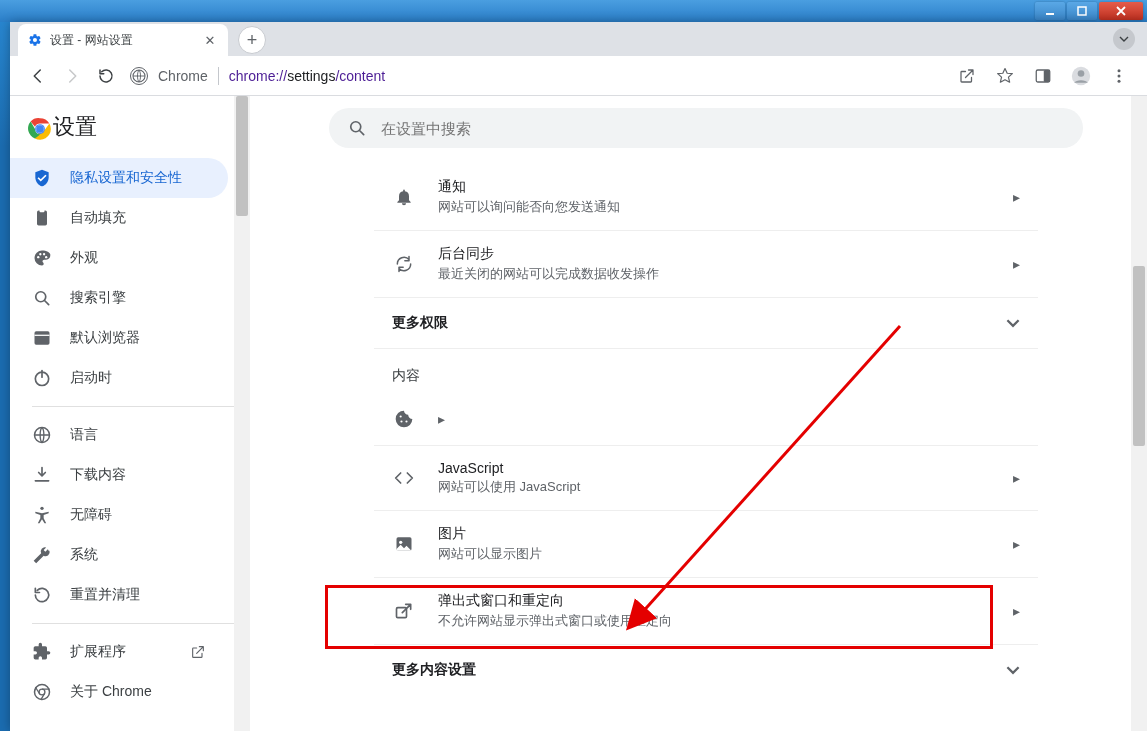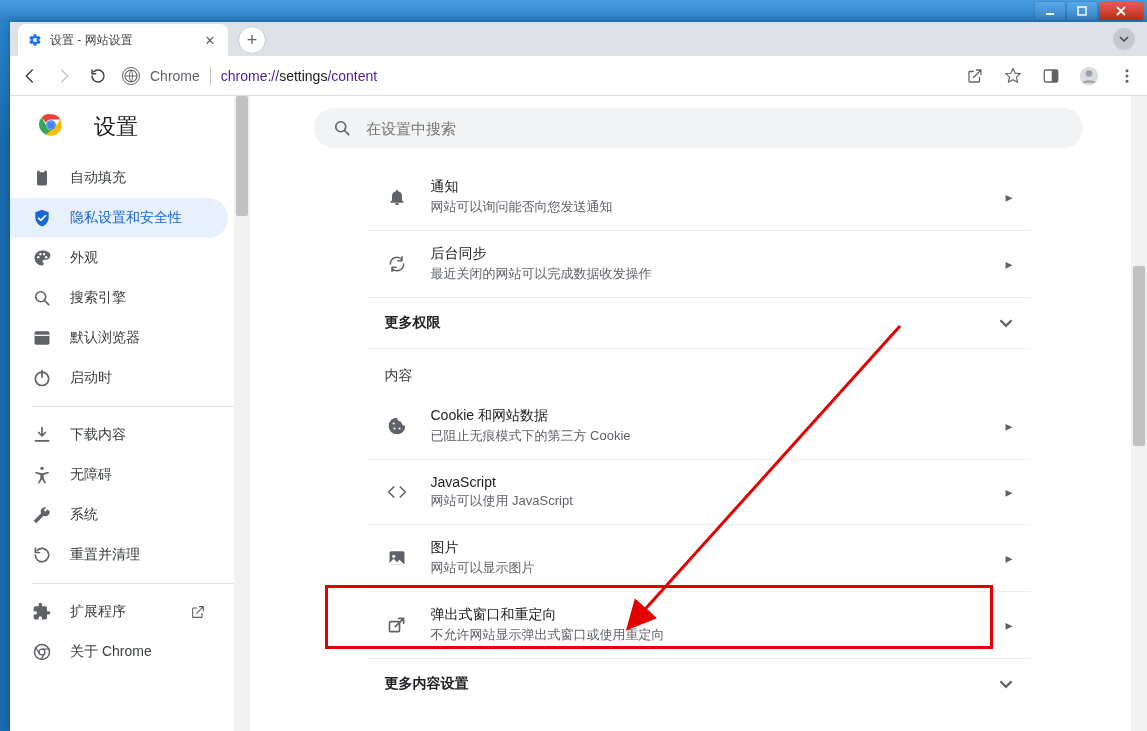--- a/index.html
+++ b/index.html
@@ -17,49 +17,49 @@
 
   
   .tabstrip { height: 34px; background: #dee1e6; display:flex; align-items: flex-end; padding-left: 8px; position: relative; }
   .tab { display:flex; align-items:center; gap:8px; background:#fff; height: 32px; border-radius: 8px 8px 0 0; padding: 0 10px; min-width: 210px; font-size: 12px; color:#3c4043; position:relative; }
   .tab .cog { width:14px; height:14px; color:#1a73e8; }
   .tab-close { margin-left:auto; width:16px; height:16px; border-radius:50%; display:flex; align-items:center; justify-content:center; color:#5f6368; font-size: 13px; }
   .newtab { width: 28px; height: 28px; border-radius: 50%; background:#fff; display:flex; align-items:center; justify-content:center; margin-left: 10px; margin-bottom:2px; color:#5f6368; font-size: 18px; border: 1px solid #c8cbd0; }
   .tabstrip-dropdown { position:absolute; right: 12px; top: 6px; width:22px; height: 22px; border-radius: 50%; background:#c5c8cd; display:flex; align-items:center; justify-content:center; color:#3c4043; font-size: 12px; }
 
   
-  .toolbar { height: 40px; background:#fff; border-bottom: 1px solid #dadce0; display:flex; align-items:center; padding: 0 10px; gap: 14px; color:#5f6368; }
+  .toolbar { height: 40px; background:#fff; border-bottom: 1px solid #dadce0; display:flex; align-items:center; padding: 0 18px; gap: 14px; color:#5f6368; }
   .nav-icon { width:20px; height:20px; display:flex; align-items:center; justify-content:center; font-size: 18px; cursor:pointer; }
   .omnibox { flex:1; display:flex; align-items:center; gap:10px; height: 30px; font-size: 14px; color:#5f6368; }
   .omnibox .globe { width:18px; height:18px; border: 1.5px solid #5f6368; border-radius:50%; display:flex; align-items:center; justify-content:center; font-size:10px; }
   .omnibox .sep { width:1px; height: 18px; background:#c4c7cc; }
   .url-strong { color:#202124; }
   .url-dim { color:#4c1d95; }
   .toolbar-right { display:flex; align-items:center; gap:18px; }
   .toolbar-right .ic { width:20px; height:20px; display:flex; align-items:center; justify-content:center; }
 
   
   .page { flex:1; display:flex; overflow:hidden; position:relative; background:#fff; }
   .sidebar { width: 240px; border-right: none; position:relative; background:#fff; }
   .sidebar-scrollbar { position:absolute; right: 0; top: 0; bottom:0; width: 16px; background:#f1f1f1; }
   .sidebar-thumb { position:absolute; right:2px; top: 0; width: 12px; height: 120px; background:#c1c1c1; border-radius: 2px; }
 
-  .brand-row { display:flex; align-items:flex-start; gap: 30px; padding: 16px 28px 10px; }
+  .brand-row { display:flex; align-items:flex-end; gap: 0; padding: 16px 17px 10px; }
   .chrome-logo { width: 26px; height:26px; }
   .brand-title { font-size: 22px; color:#202124; }
 
   .nav-list { padding: 6px 0; }
   .nav-item { display:flex; align-items:center; gap: 18px; height: 40px; padding: 0 22px; font-size: 14px; color:#3c4043; border-radius: 0 20px 20px 0; margin-right: 22px; cursor:pointer; }
   .nav-item.active { background:#e8f0fe; color:#1967d2; font-weight: 500;}
   .nav-item.active .nav-ic { color:#1967d2; }
   .nav-ic { width: 20px; height:20px; color:#5f6368; display:flex; align-items:center; justify-content:center; }
   .nav-divider { height:1px; background:#e0e0e0; margin: 8px 0 8px 22px; }
   .nav-item .ext-open { margin-left:auto; color:#5f6368; }
 
-  .main { flex:1; overflow:auto; position: relative; }
+  .main { flex:1; overflow:auto; position: relative; margin-left: 15px; }
   .main-scrollbar { position:absolute; right:0; top:0; bottom:0; width:16px; background:#f1f1f1; }
   .main-thumb { position:absolute; right:2px; top: 170px; width:12px; height: 180px; background:#c1c1c1; border-radius:2px; }
 
   .searchbar-wrap { padding: 12px 64px 8px 64px; }
   .searchbar { display:flex; align-items:center; gap: 14px; background:#f1f3f4; border-radius: 40px; height: 40px; padding: 0 18px; color:#5f6368; font-size: 15px; }
   .searchbar input { border:none; background:transparent; outline:none; font-size:15px; flex:1; color:#202124; }
 
   .content-panel { max-width: 680px; margin: 8px auto 0; padding: 0 8px 40px; }
   .row { display:flex; align-items:center; padding: 14px 18px; border-bottom: 1px solid #eee; cursor:pointer; }
   .row:last-child { border-bottom:none; }
@@ -198,37 +198,37 @@
               <path d="M14.6 41.6A20 20 0 0 1 6.7 10l8.1 14A10 10 0 0 0 24 34h.3z" fill="#34a853"></path>
               <circle cx="24" cy="24" r="9" fill="#4285f4"></circle>
               <circle cx="24" cy="24" r="7" fill="#fff"></circle>
               <circle cx="24" cy="24" r="7" fill="#4285f4"></circle>
             </svg>
         </span>
         <span class="brand-title">设置</span>
       </div>
 
       <div class="nav-list">
-        <div class="nav-item">
-          <span class="nav-ic">
-              <svg width="20" height="20" viewBox="0 0 24 24" fill="#5f6368">
-                <rect x="6" y="3" width="12" height="18" rx="2"></rect>
-                <rect x="9" y="1" width="6" height="4" rx="1" fill="#fff"></rect>
-              </svg>
-            </span>
-          <span>自动填充</span>
-        </div>
         <div class="nav-item active">
           <span class="nav-ic">
               <svg width="20" height="20" viewBox="0 0 24 24" fill="#1967d2">
                 <path d="M12 2 4 5v6c0 5 3.4 9.7 8 11 4.6-1.3 8-6 8-11V5z"></path>
                 <path d="M10.5 13.5 8 11l-1.4 1.4 3.9 3.9 7-7L16 8z" fill="#fff"></path>
               </svg>
             </span>
           <span>隐私设置和安全性</span>
+        </div>
+        <div class="nav-item">
+          <span class="nav-ic">
+              <svg width="20" height="20" viewBox="0 0 24 24" fill="#5f6368">
+                <rect x="6" y="3" width="12" height="18" rx="2"></rect>
+                <rect x="9" y="1" width="6" height="4" rx="1" fill="#fff"></rect>
+              </svg>
+            </span>
+          <span>自动填充</span>
         </div>
         <div class="nav-item">
           <span class="nav-ic">
               <svg width="20" height="20" viewBox="0 0 24 24" fill="#5f6368">
                 <path d="M12 3a9 9 0 1 0 0 18c1.3 0 2-.9 2-2 0-.6-.3-1.1-.7-1.5-.4-.4-.7-.9-.7-1.5 0-1.1.9-2 2-2h2.2A5.8 5.8 0 0 0 22 8.2C22 5.3 17.5 3 12 3z"></path>
                 <circle cx="7.5" cy="11" r="1.4" fill="#fff"></circle>
                 <circle cx="10" cy="7.5" r="1.4" fill="#fff"></circle>
                 <circle cx="14.5" cy="7.5" r="1.4" fill="#fff"></circle>
                 <circle cx="17" cy="11" r="1.4" fill="#fff"></circle>
               </svg>
@@ -260,20 +260,29 @@
                 <circle cx="12" cy="13" r="8" stroke="#5f6368" stroke-width="2"></circle>
                 <path d="M12 3v8" stroke="#5f6368" stroke-width="2" stroke-linecap="round"></path>
               </svg>
             </span>
           <span>启动时</span>
         </div>
         <div class="nav-divider"></div>
         <div class="nav-item">
           <span class="nav-ic">
               <svg width="20" height="20" viewBox="0 0 24 24" fill="none">
+                <circle cx="12" cy="12" r="9" stroke="#5f6368" stroke-width="1.8"></circle>
+                <path d="M3 12h18M12 3c3 3 3 15 0 18M12 3c-3 3-3 15 0 18" stroke="#5f6368" stroke-width="1.6"></path>
+              </svg>
+            </span>
+          <span>语言</span>
+        </div>
+        <div class="nav-item">
+          <span class="nav-ic">
+              <svg width="20" height="20" viewBox="0 0 24 24" fill="none">
                 <path d="M12 3v10m0 0 4-4m-4 4-4-4M4 19h16" stroke="#5f6368" stroke-width="2" stroke-linecap="round" stroke-linejoin="round"></path>
               </svg>
             </span>
           <span>下载内容</span>
         </div>
         <div class="nav-item">
           <span class="nav-ic">
               <svg width="20" height="20" viewBox="0 0 24 24" fill="#5f6368">
                 <circle cx="12" cy="4" r="2"></circle>
                 <path d="M4 8l8 2 8-2v2l-6 2v4l3 6h-2l-3-5-3 5H7l3-6v-4L4 10z"></path>
@@ -382,24 +391,20 @@
 
         <div class="row">
           <span class="ric">
               <svg width="20" height="20" viewBox="0 0 24 24" fill="#5f6368">
                 <path d="M12 2a10 10 0 1 0 10 10 5 5 0 0 1-5-5 5 5 0 0 1-5-5z"></path>
                 <circle cx="8" cy="9" r="1.3" fill="#fff"></circle>
                 <circle cx="9" cy="15" r="1.3" fill="#fff"></circle>
                 <circle cx="15" cy="15" r="1.3" fill="#fff"></circle>
               </svg>
             </span>
-          <div class="rtext">
-            <div class="rtitle">Cookie 和网站数据</div>
-            <div class="rdesc">已阻止无痕模式下的第三方 Cookie</div>
-          </div>
           <span class="rarrow">▸</span>
         </div>
 
         <div class="row">
           <span class="ric">
               <svg width="20" height="20" viewBox="0 0 24 24" fill="none">
                 <path d="M8 6 2 12l6 6M16 6l6 6-6 6" stroke="#5f6368" stroke-width="2" stroke-linecap="round" stroke-linejoin="round"></path>
               </svg>
             </span>
           <div class="rtext">

